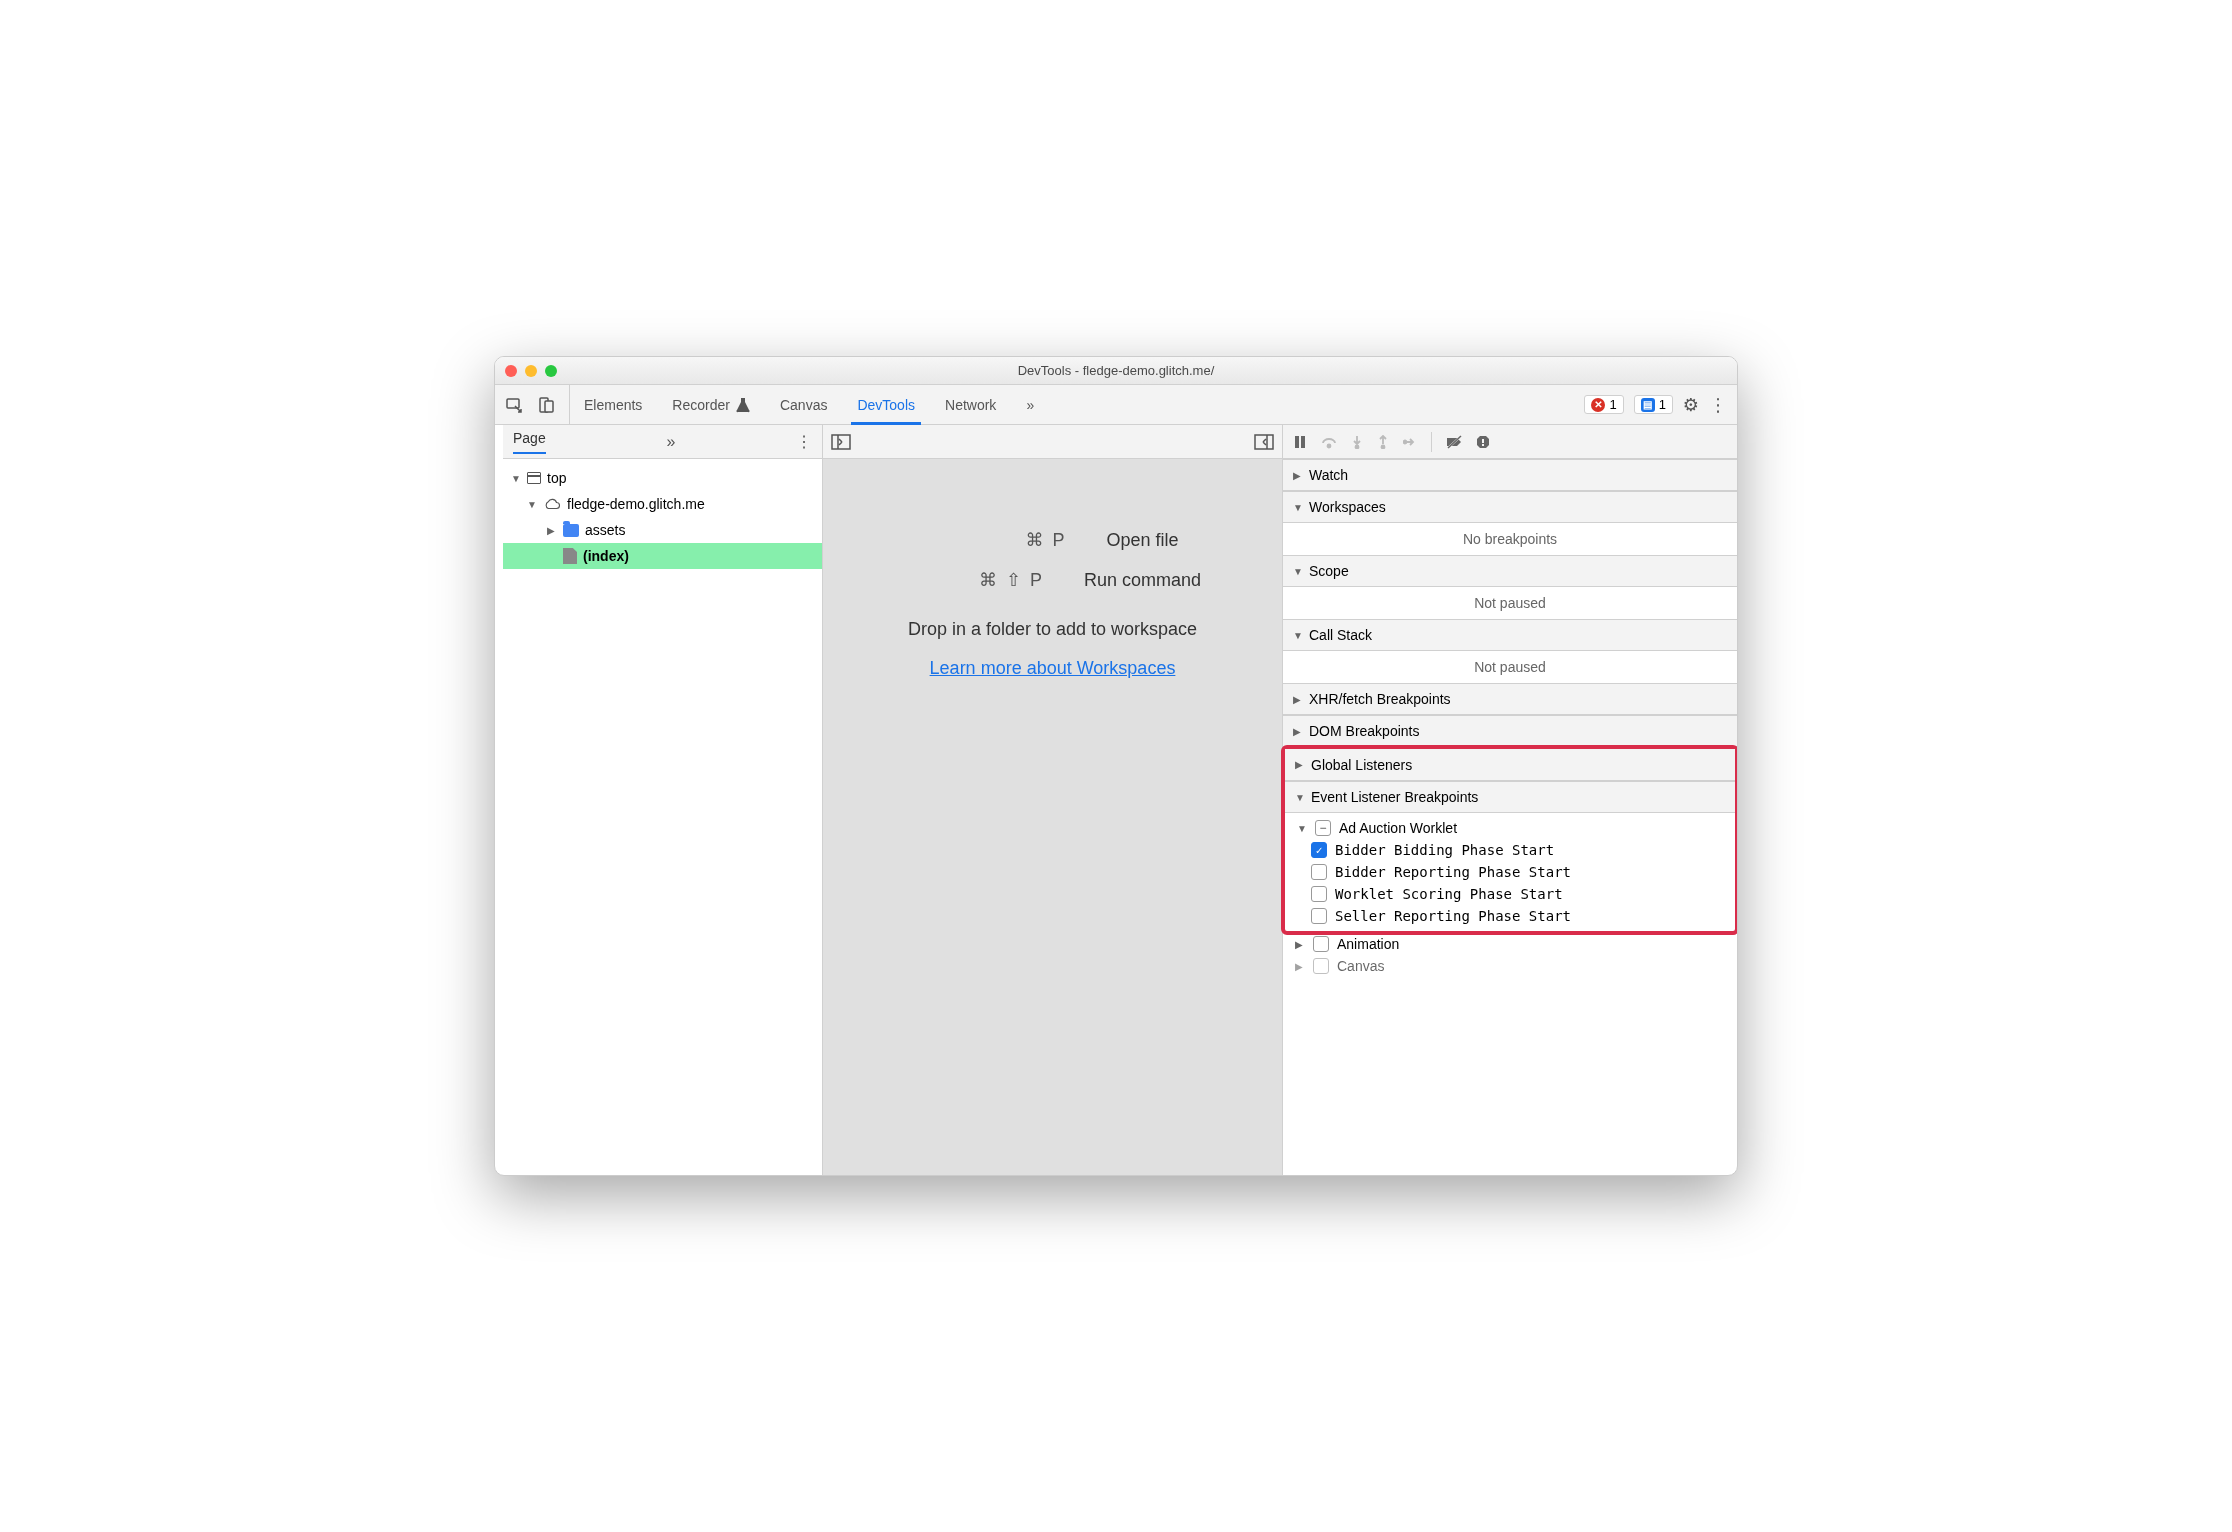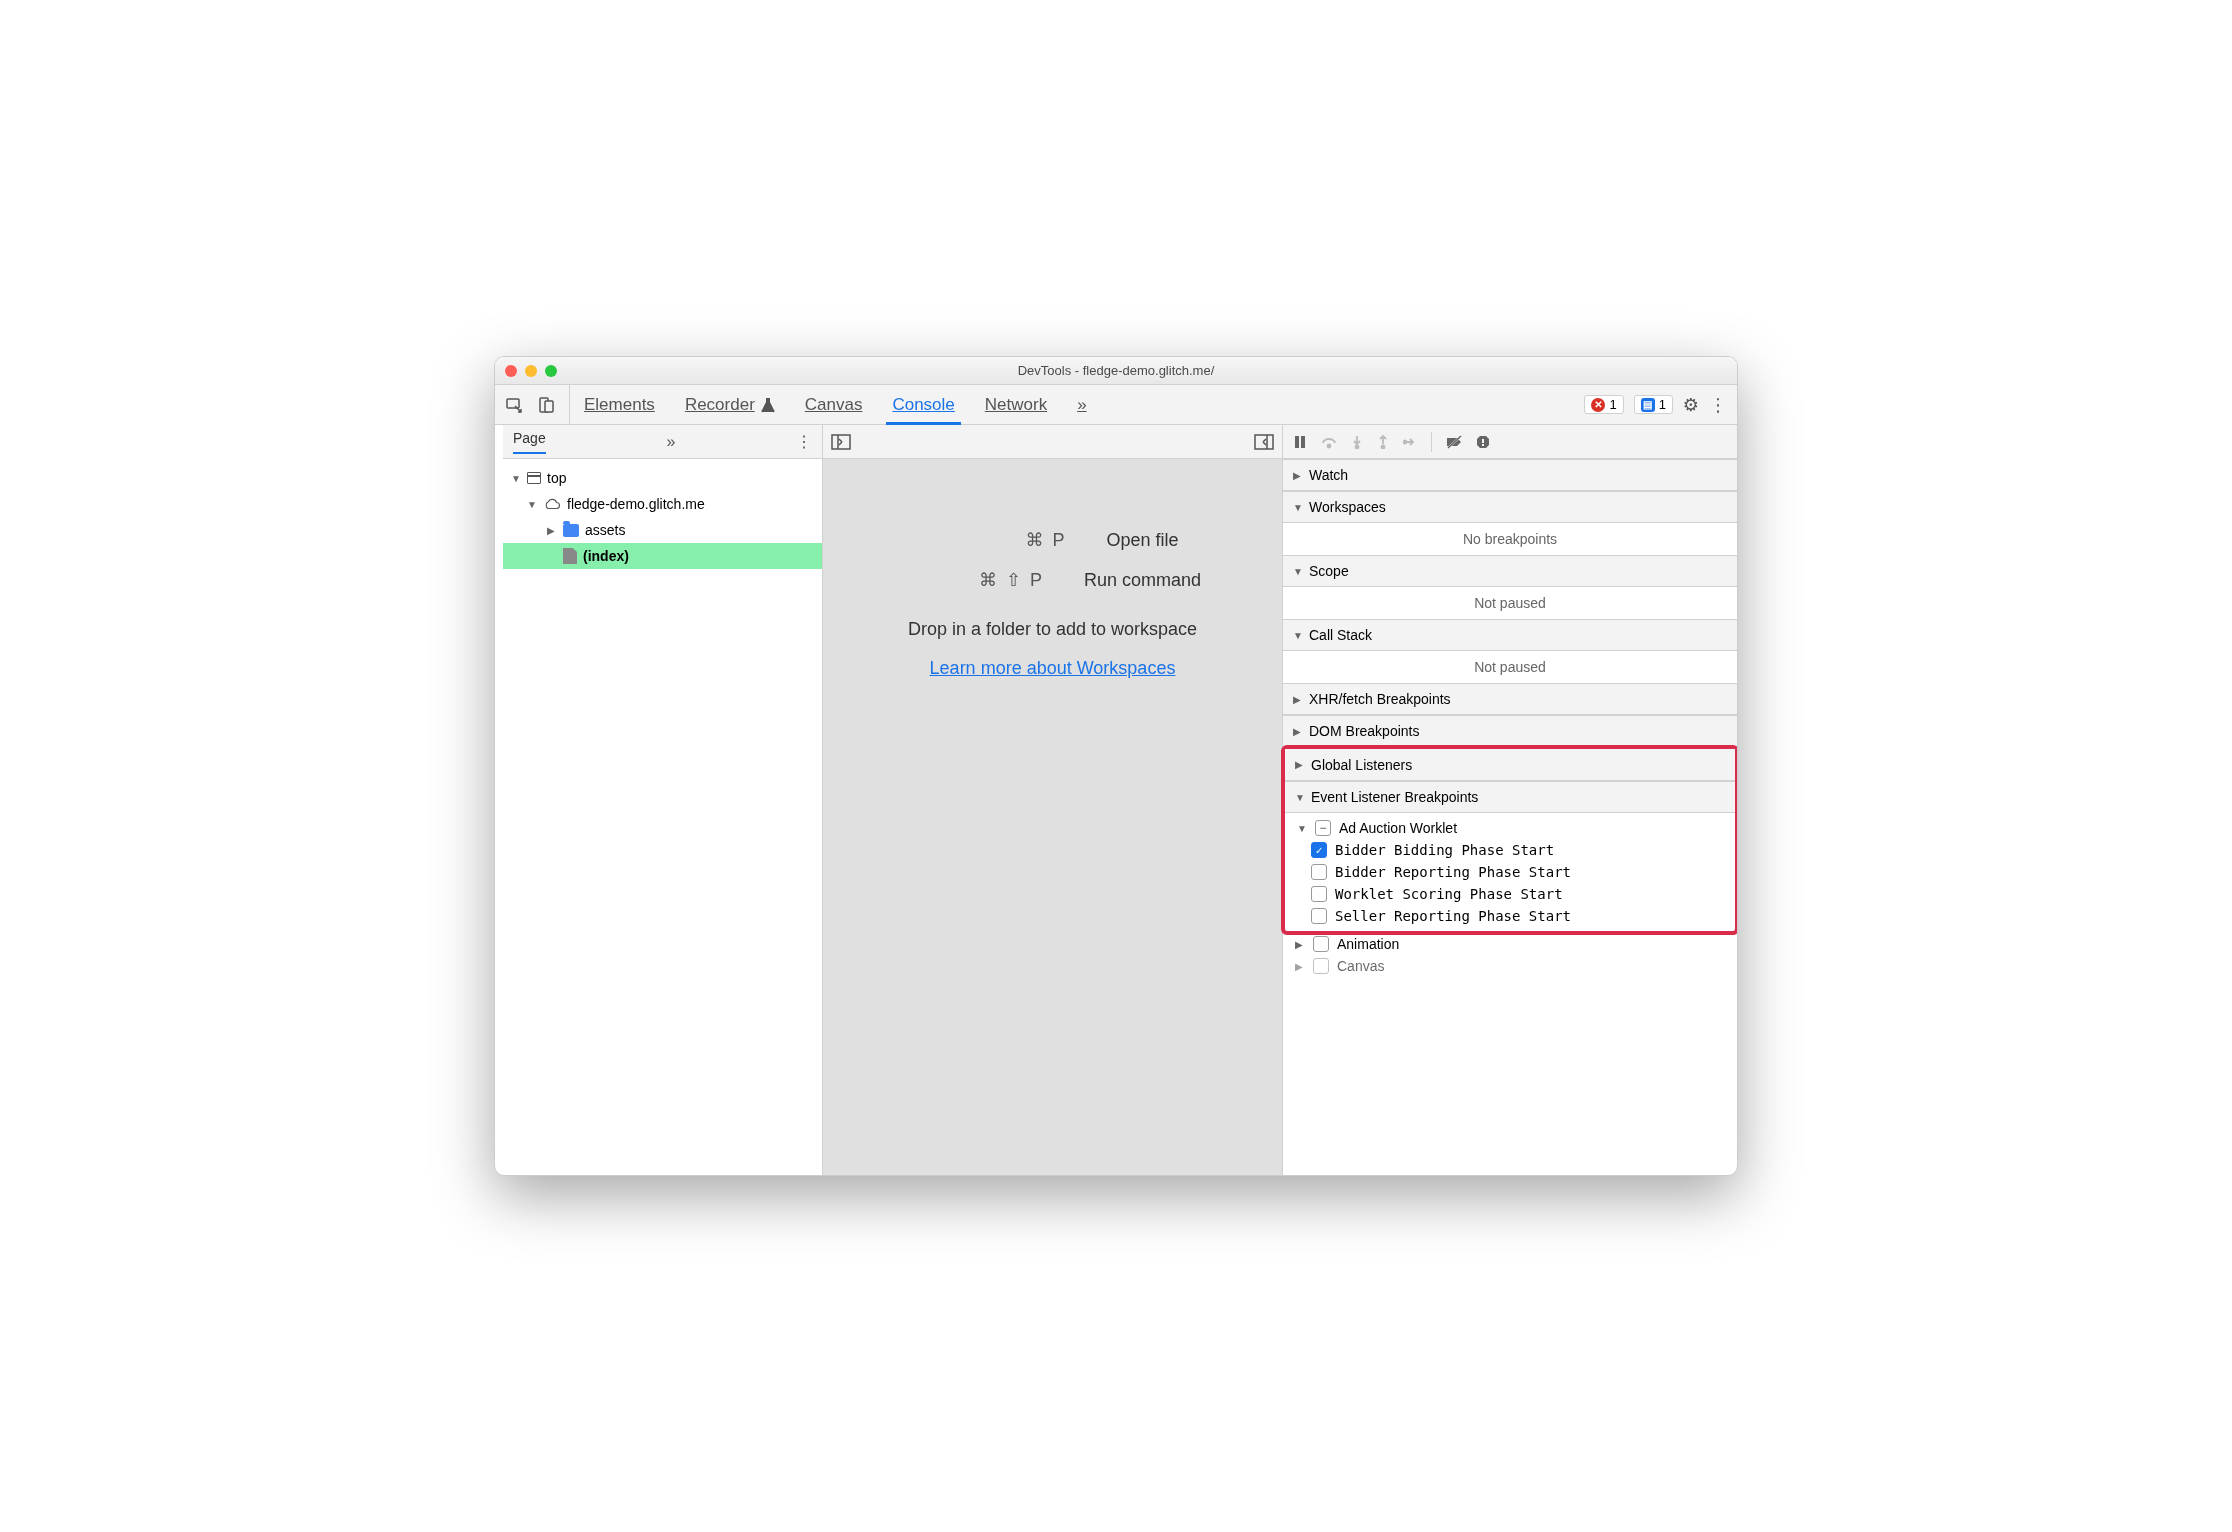--- a/index.html
+++ b/index.html
@@ -6,21 +6,21 @@
 body { font-family: -apple-system, BlinkMacSystemFont, "Segoe UI", Helvetica, sans-serif; background: #fff; display: flex; align-items: center; justify-content: center; height: 100vh; }
 .window { width: 1244px; height: 820px; border-radius: 10px; box-shadow: 0 20px 60px rgba(0,0,0,0.35); overflow: hidden; background: #fff; display: flex; flex-direction: column; border: 1px solid #ccc; }
 .titlebar { height: 28px; background: linear-gradient(#f6f6f6,#e8e8e8); border-bottom: 1px solid #d0d0d0; display: flex; align-items: center; padding: 0 10px; position: relative; }
 .traffic { display: flex; gap: 8px; }
 .traffic span { width: 12px; height: 12px; border-radius: 50%; display: inline-block; }
 .tl-red { background: #ff5f57; } .tl-yellow { background: #febc2e; } .tl-green { background: #28c840; }
 .titlebar .title { position: absolute; left: 0; right: 0; text-align: center; font-size: 13px; color: #4a4a4a; }
 .toolbar { height: 40px; border-bottom: 1px solid #d0d0d0; display: flex; align-items: center; padding: 0 10px; background: #f3f3f3; gap: 0; }
 .tool-icons { display: flex; align-items: center; gap: 14px; padding-right: 14px; border-right: 1px solid #d0d0d0; height: 100%; }
 .tabs { display: flex; align-items: center; height: 100%; margin-left: 14px; gap: 30px; flex: 1; }
-.tab { font-size: 17px; color: #555; height: 100%; display: flex; align-items: center; cursor: pointer; position: relative; text-decoration: underline; }
+.tab { font-size: 14px; color: #555; height: 100%; display: flex; align-items: center; cursor: pointer; position: relative; }
 .tab.active { color: #1a73e8; }
 .tab.active::after { content:""; position: absolute; bottom: -1px; left: -6px; right: -6px; height: 3px; background: #1a73e8; }
 .toolbar-right { display: flex; align-items: center; gap: 10px; padding-left: 10px; }
 .badge { display: flex; align-items: center; gap: 4px; border: 1px solid #d0d0d0; border-radius: 3px; padding: 1px 6px; font-size: 13px; background: #fff; }
 .badge .dot { width: 14px; height: 14px; border-radius: 3px; display: inline-flex; align-items: center; justify-content: center; color: #fff; font-size: 10px; font-weight: bold; }
 .dot.err { background: #d93025; border-radius: 50%;} .dot.msg { background: #1a73e8; }
 .gear, .dots3 { color: #555; font-size: 18px; cursor: pointer; }
 
 .body { flex: 1; display: flex; min-height: 0; padding-left: 8px; }
 .left { width: 320px; border-right: 1px solid #d0d0d0; display: flex; flex-direction: column; }
@@ -95,21 +95,21 @@
       <div class="tab">Elements</div>
       <div class="tab" style="display:flex;gap:6px;align-items:center;">
         <span>Recorder</span>
         <span class="flask">
             <svg viewBox="0 0 14 16" fill="#555">
               <path d="M5 1 h4 v4 l4 8 a1 1 0 0 1 -1 2 h-10 a1 1 0 0 1 -1 -2 l4 -8 z"></path>
             </svg>
           </span>
       </div>
       <div class="tab">Canvas</div>
-      <div class="tab active">Console</div>
+      <div class="tab active">DevTools</div>
       <div class="tab">Network</div>
       <div class="tab">»</div>
     </div>
     <div class="toolbar-right">
       <div class="badge">
         <span class="dot err">✕</span>
         <span>1</span>
       </div>
       <div class="badge">
         <span class="dot msg">▤</span>

